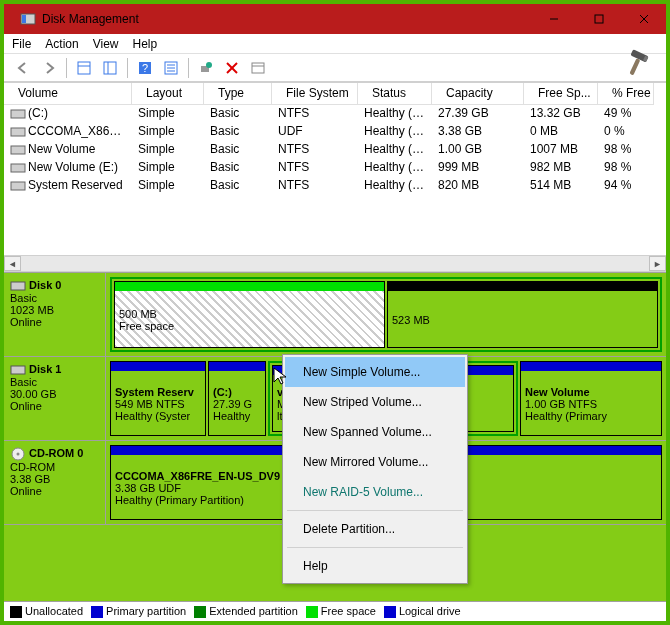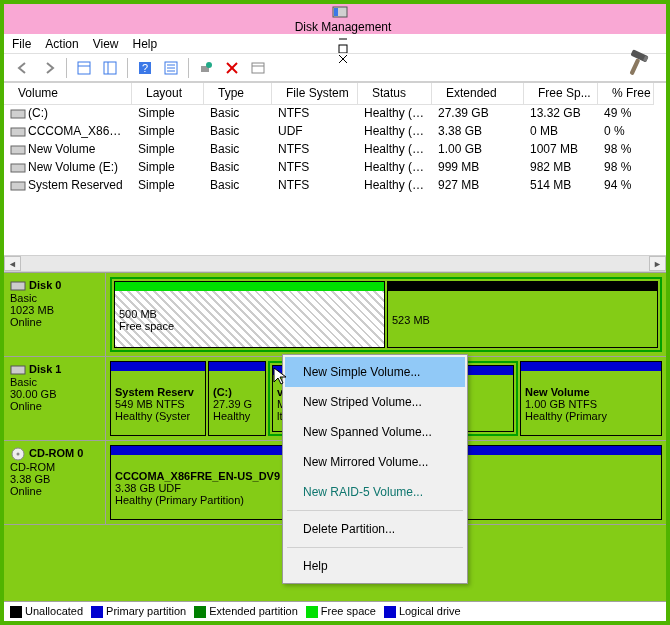--- a/index.html
+++ b/index.html
@@ -1,18 +1,18 @@
 <!DOCTYPE html>
 <html><head>
 <meta charset="utf-8">
 <style>
 * { box-sizing: border-box; margin: 0; padding: 0; font-family: "Segoe UI", Tahoma, sans-serif; }
 body { background: #fff; width: 670px; height: 625px; border: 4px solid #4fb400; position: relative; overflow: hidden; }
 .window { display: flex; flex-direction: column; height: 100%; }
-.titlebar { height: 30px; background: #f9a8d4; display: flex; align-items: center; padding-left: 16px; flex-direction: column; }
+.titlebar { height: 30px; background: #b91c1c; display: flex; align-items: center; padding-left: 16px; }
 .titlebar .icon { width: 16px; height: 16px; margin-right: 6px; }
 .titlebar .title { font-size: 12px; flex: 1; }
 .winbtn { width: 45px; height: 30px; display: flex; align-items: center; justify-content: center; }
 .menubar { height: 20px; display: flex; align-items: center; padding-left: 8px; font-size: 12px; gap: 14px; border-bottom: 1px solid #e0e0e0; position: relative; }
 .hammer { position: absolute; right: 10px; top: 44px; width: 34px; height: 34px; z-index: 3; }
 .toolbar { height: 28px; display: flex; align-items: center; padding-left: 8px; gap: 4px; border-bottom: 1px solid #d0d0d0; }
 .tbtn { width: 22px; height: 22px; display: flex; align-items: center; justify-content: center; border: 1px solid transparent; }
 .tbtn svg { width: 16px; height: 16px; }
 .sep { width: 1px; height: 20px; background: #c0c0c0; margin: 0 2px; }
 .grid { border-top: 1px solid #d0d0d0; }
@@ -152,21 +152,21 @@
       </div>
   </div>
 
   <div class="grid">
     <div class="gridhead">
       <div class="col" style="width:128px">Volume</div>
       <div class="col" style="width:72px">Layout</div>
       <div class="col" style="width:68px">Type</div>
       <div class="col" style="width:86px">File System</div>
       <div class="col" style="width:74px">Status</div>
-      <div class="col" style="width:92px">Extended</div>
+      <div class="col" style="width:92px">Capacity</div>
       <div class="col" style="width:74px">Free Sp...</div>
       <div class="col" style="width:56px">% Free</div>
     </div>
     <div class="gridbody" id="gridbody">
         <div class="row">
           <div class="cell" style="width: 128px;"><svg class="volicon" viewBox="0 0 16 12">
               <rect x="1" y="2" width="14" height="8" fill="#d0d0d0" stroke="#666"></rect>
             </svg>(C:)</div>
           <div class="cell" style="width: 72px;">Simple</div>
           <div class="cell" style="width: 68px;">Basic</div>
@@ -213,21 +213,21 @@
           <div class="cell" style="width: 56px;">98 %</div>
         </div>
         <div class="row">
           <div class="cell" style="width: 128px;"><svg class="volicon" viewBox="0 0 16 12">
               <rect x="1" y="2" width="14" height="8" fill="#d0d0d0" stroke="#666"></rect>
             </svg>System Reserved</div>
           <div class="cell" style="width: 72px;">Simple</div>
           <div class="cell" style="width: 68px;">Basic</div>
           <div class="cell" style="width: 86px;">NTFS</div>
           <div class="cell" style="width: 74px;">Healthy (S...</div>
-          <div class="cell" style="width: 92px;">927 MB</div>
+          <div class="cell" style="width: 92px;">820 MB</div>
           <div class="cell" style="width: 74px;">514 MB</div>
           <div class="cell" style="width: 56px;">94 %</div>
         </div>
       </div>
   </div>
 
   <div class="hscroll">
     <div class="ar">◄</div>
     <div class="track"></div>
     <div class="ar">►</div>

